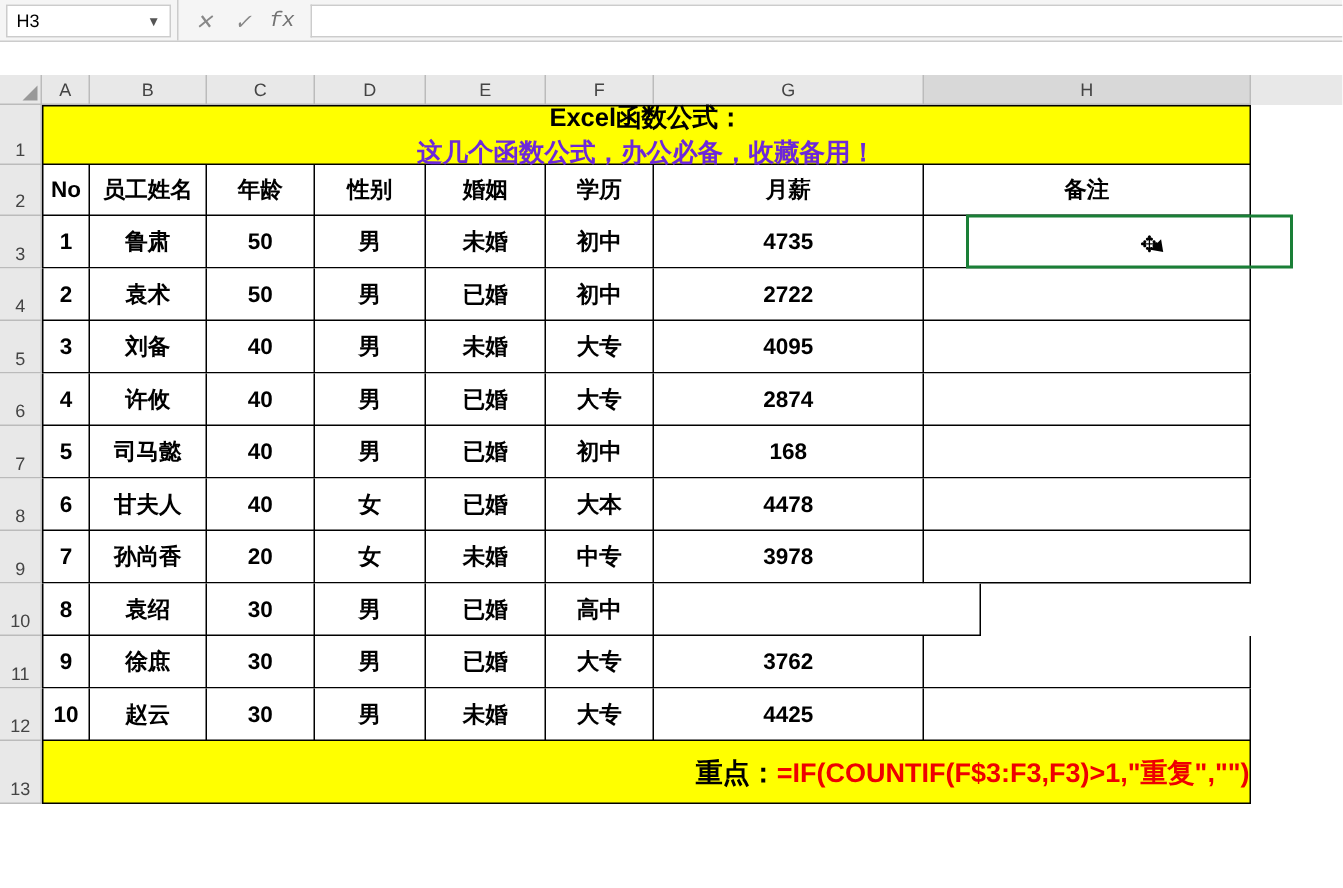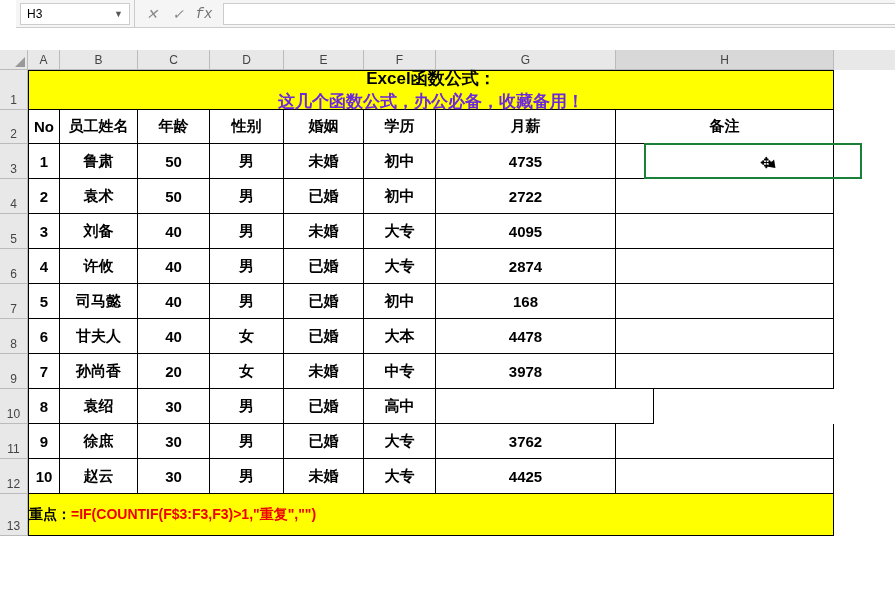--- a/index.html
+++ b/index.html
@@ -12,21 +12,20 @@
       font-size: 13px;
     }
     
     
     .formula-bar {
       display: flex;
       align-items: center;
       height: 28px;
       border-bottom: 1px solid #ccc;
       background: #f5f5f5;
-      margin-left: 16px;
     }
     .name-box {
       width: 110px;
       height: 22px;
       margin: 0 4px;
       border: 1px solid #ccc;
       background: #fff;
       display: flex;
       align-items: center;
       padding: 0 6px;
@@ -181,23 +180,23 @@
     }
     .td + .td { border-left: none; }
     
     
     .bottom-banner {
       background: #ffff00;
       border: 1px solid #000;
       border-top: none;
       display: flex;
       align-items: center;
-      justify-content: flex-start;
+      justify-content: flex-end;
       font-weight: bold;
-      font-size: 14px;
+      font-size: 18px;
       width: 806px;
     }
     .bottom-black { color: #000; }
     .bottom-red { color: #e00; }
     
     
     .active-selection {
       position: absolute;
       border: 2px solid #1a7f37;
       pointer-events: none;

